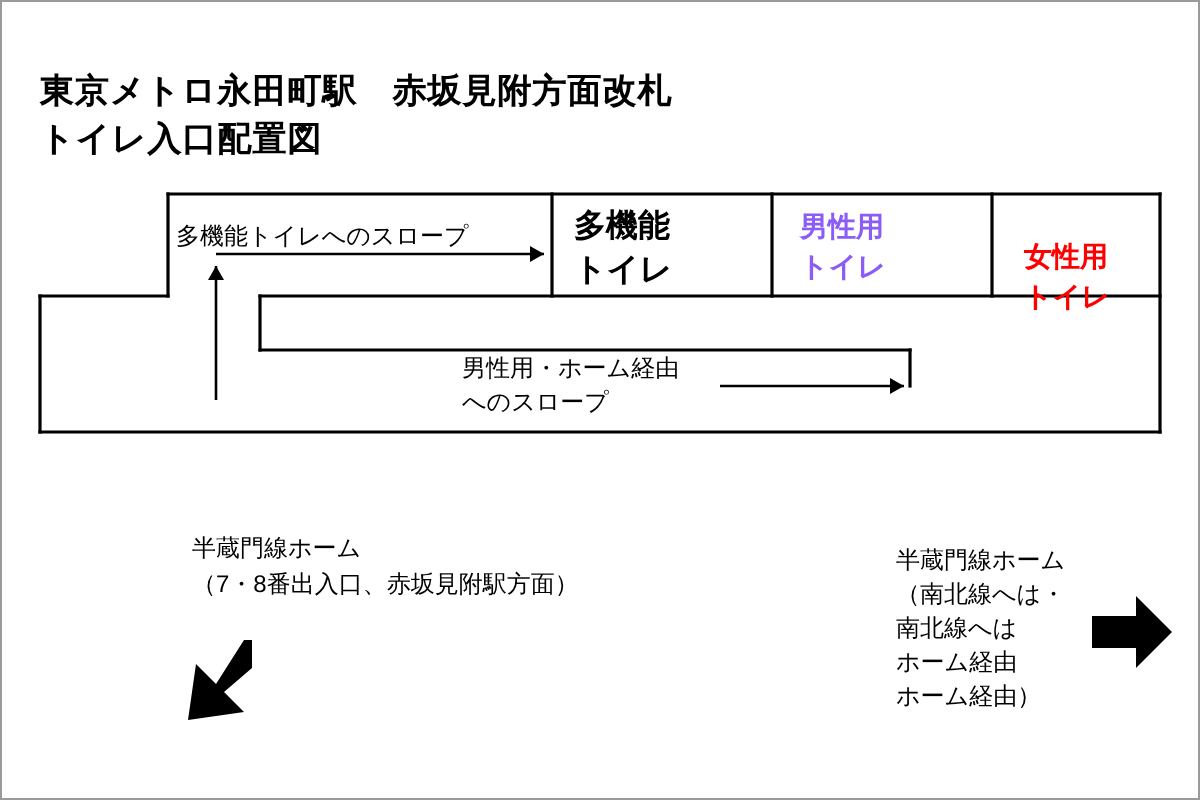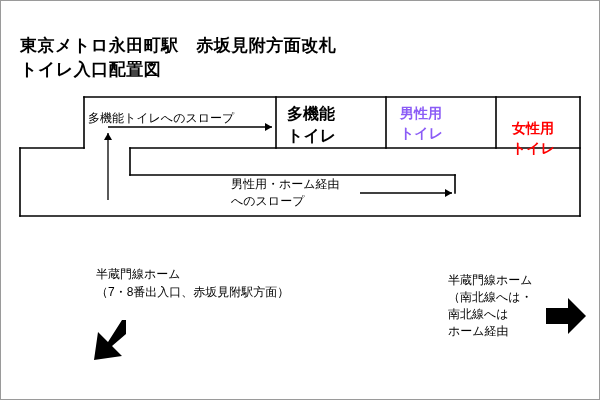--- a/index.html
+++ b/index.html
@@ -192,20 +192,21 @@
   <div class="abs" id="caption-left">
     <div>半蔵門線ホーム</div>
     <div>（7・8番出入口、赤坂見附駅方面）</div>
   </div>
 
   <div class="abs" id="caption-right">
     <div>半蔵門線ホーム</div>
     <div>（南北線へは・</div>
     <div>南北線へは</div>
     <div>ホーム経由</div>
+    <div>ホーム経由）</div>
   </div>
 
   <div class="abs" id="arrow-left-wrap">
     <svg width="46" height="46" viewBox="0 0 46 46">
       <polygon points="40,4 40,20 28,12 18,28 34,38 10,42 6,20 16,22 30,4" fill="#000000" stroke="none" style="display:none"></polygon>
       <g fill="#000000">
         <polygon points="38,2 38,16 24,28 34,38 6,42 10,14 20,24 34,2"></polygon>
       </g>
     </svg>
   </div>

